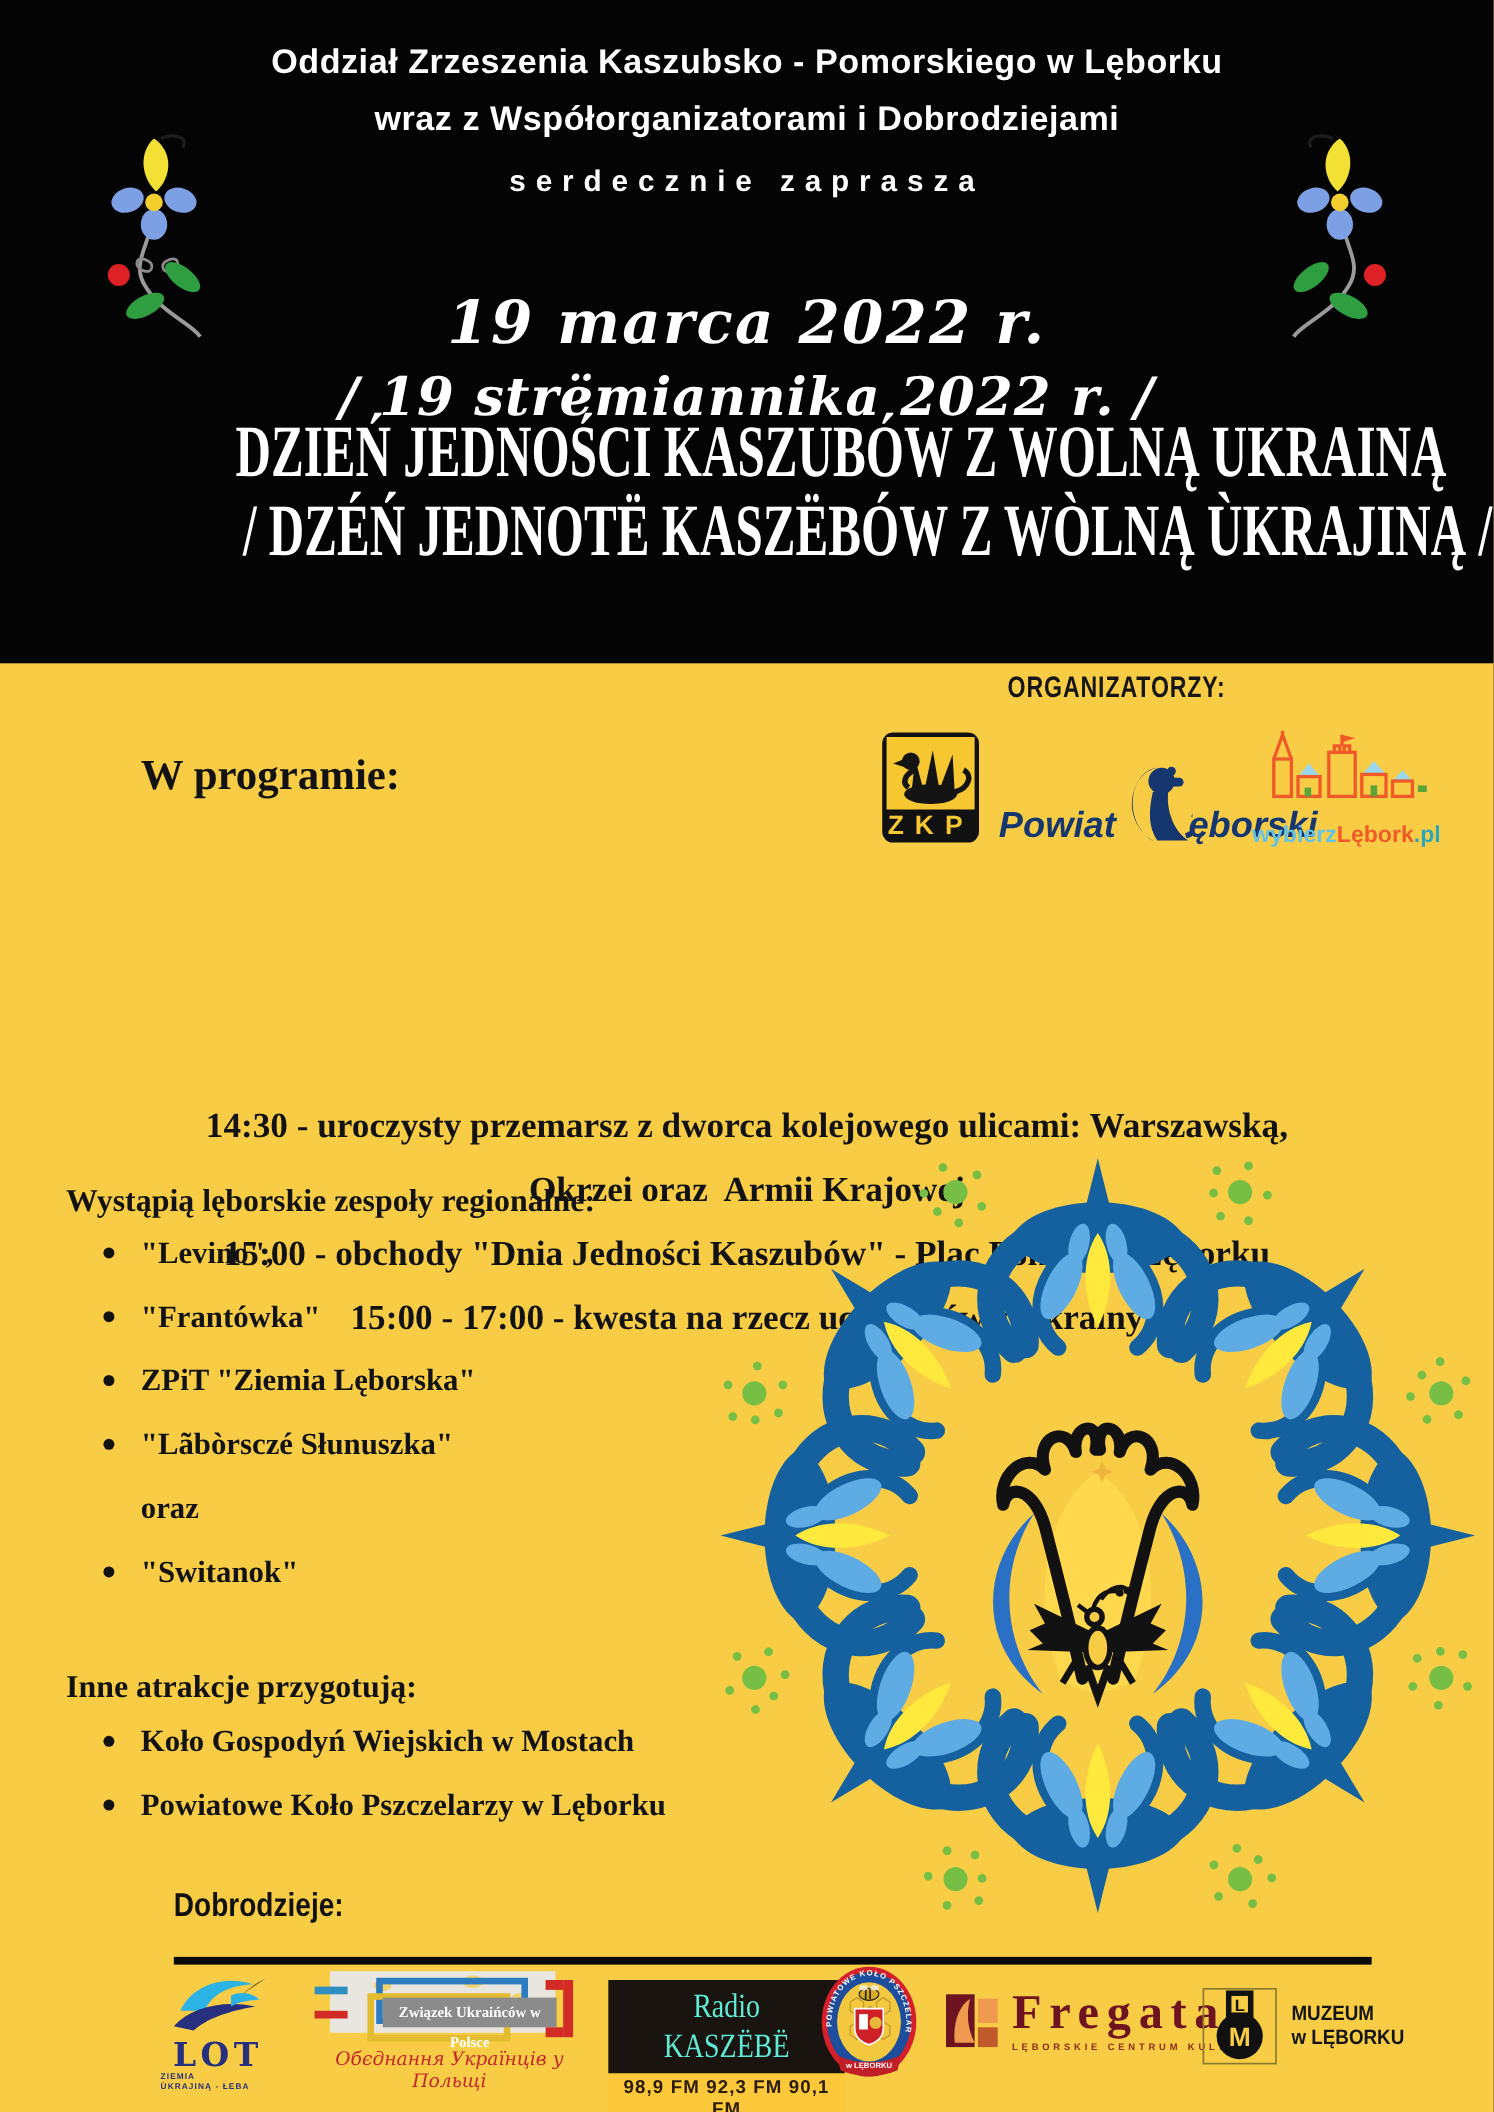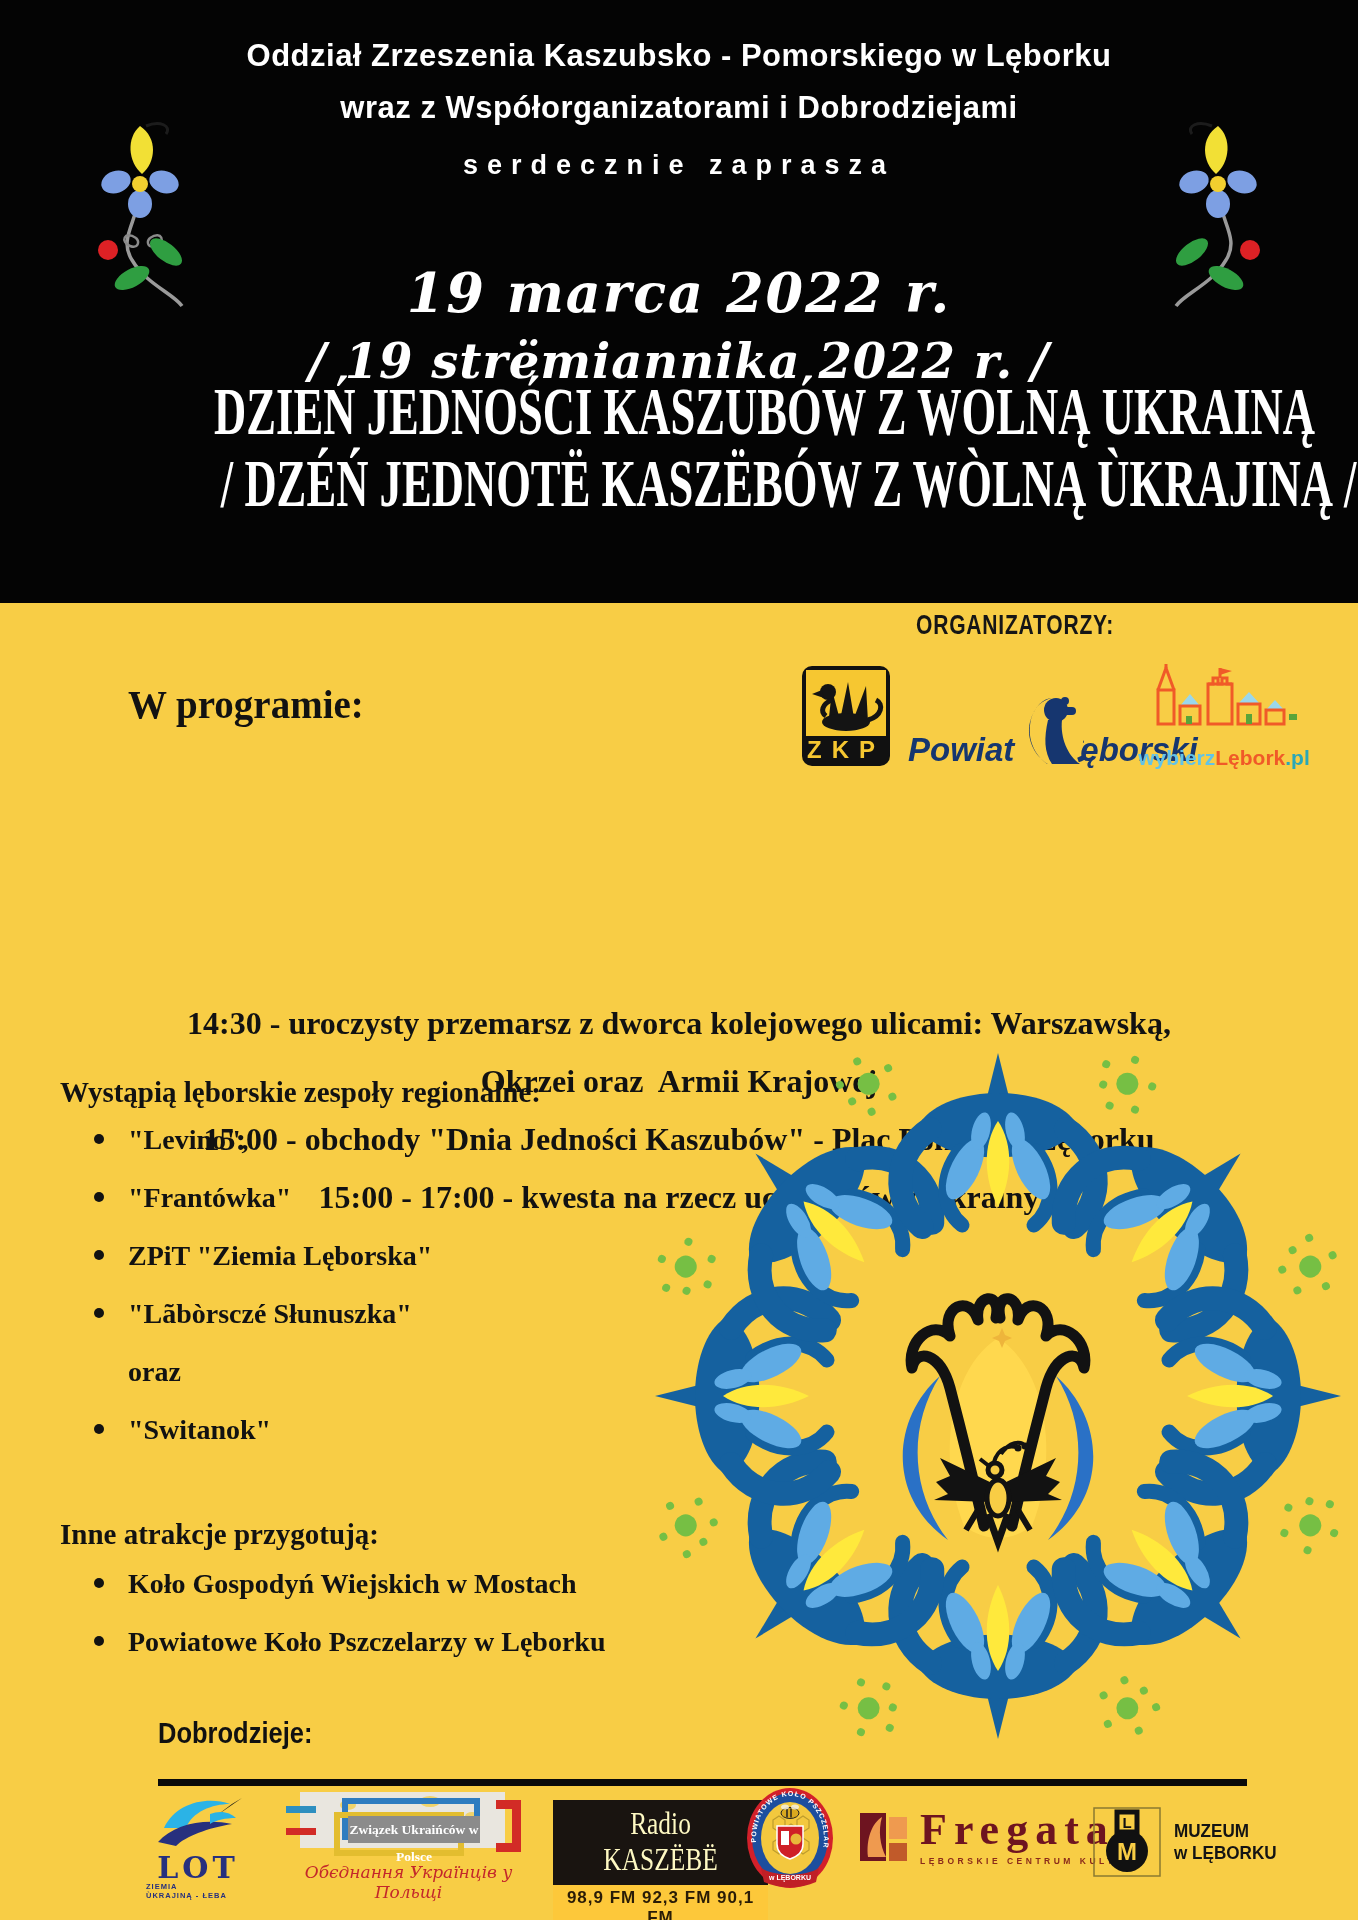--- a/index.html
+++ b/index.html
@@ -23,29 +23,29 @@
   .program{top:820px;left:0;right:0;text-align:center;font-size:32px;font-weight:bold;line-height:58px;white-space:pre-wrap;}
   .sec-head{font-size:29px;font-weight:bold;}
   ul.blist{list-style:none;margin:0;padding:0;}
   ul.blist li{position:relative;font-size:28px;font-weight:bold;height:58px;padding-left:34px;}
   ul.blist li .dot{position:absolute;left:0;top:10px;width:10px;height:10px;border-radius:50%;background:#121212;}
   .dobro{top:1716px;left:158px;font-size:30px;color:#111;}
   .divider{top:1779px;left:158px;width:1089px;height:7px;background:#0a0a0a;}
   
   .logo{position:absolute;}
   .radio-box{width:215px;}
-  .radio-black{background:#191410;color:#fef9c3;text-align:center;padding:6px 0 7px;}
+  .radio-black{background:#191410;color:#5eead4;text-align:center;padding:6px 0 7px;}
   .radio-black span{font-size:31px;letter-spacing:0;transform-origin:center;transform:scaleX(.82);display:inline-block;}
   .radio-band{background:#fdc83a;color:#2a1c06;text-align:center;font-family:"Liberation Sans",sans-serif;font-weight:bold;font-size:17px;padding:3px 0 5px;letter-spacing:1px;}
   .union{width:245px;height:100px;}
   .union .backdrop{position:absolute;left:14px;top:0;width:205px;height:56px;background:#e9e6df;}
   .union .speck{position:absolute;border-radius:50%;background:#f0d36a;}
   .union .bluebox{position:absolute;left:56px;top:6px;width:126px;height:30px;border:6px solid #2e7cc0;}
   .union .yellowbox{position:absolute;left:48px;top:20px;width:118px;height:32px;border:6px solid #e3bd2f;}
-  .union .banner{position:absolute;left:62px;top:24px;width:132px;height:27px;background:#8b8b8b;color:#fff;
+  .union .banner{position:absolute;left:62px;top:24px;width:158px;height:27px;background:#8b8b8b;color:#fff;
                  font-size:13.5px;font-weight:bold;text-align:center;line-height:27px;font-family:"Liberation Serif",serif;}
   .union .dash{position:absolute;height:7px;width:30px;}
   .union .bracket-v{position:absolute;background:#d22b26;}
   .union .cursive{position:absolute;left:0;top:70px;width:245px;text-align:center;color:#c3272b;
                   font-family:"DejaVu Serif",serif;font-style:italic;font-size:17px;}
   .fregata{display:flex;align-items:center;gap:10px;}
   .fregata .fname{font-family:"Liberation Serif",serif;color:#6e1420;font-size:44px;font-weight:bold;letter-spacing:7px;line-height:44px;}
   .fregata .fsub{font-family:"Liberation Sans",sans-serif;color:#8a2a1a;font-size:8.5px;font-weight:bold;letter-spacing:3.5px;margin-top:4px;}
   .museum{display:flex;align-items:center;gap:12px;}
   .museum .mtext{font-family:"Liberation Sans",sans-serif;font-weight:bold;color:#141414;font-size:19px;line-height:22px;transform:scaleX(.9);transform-origin:left;}

